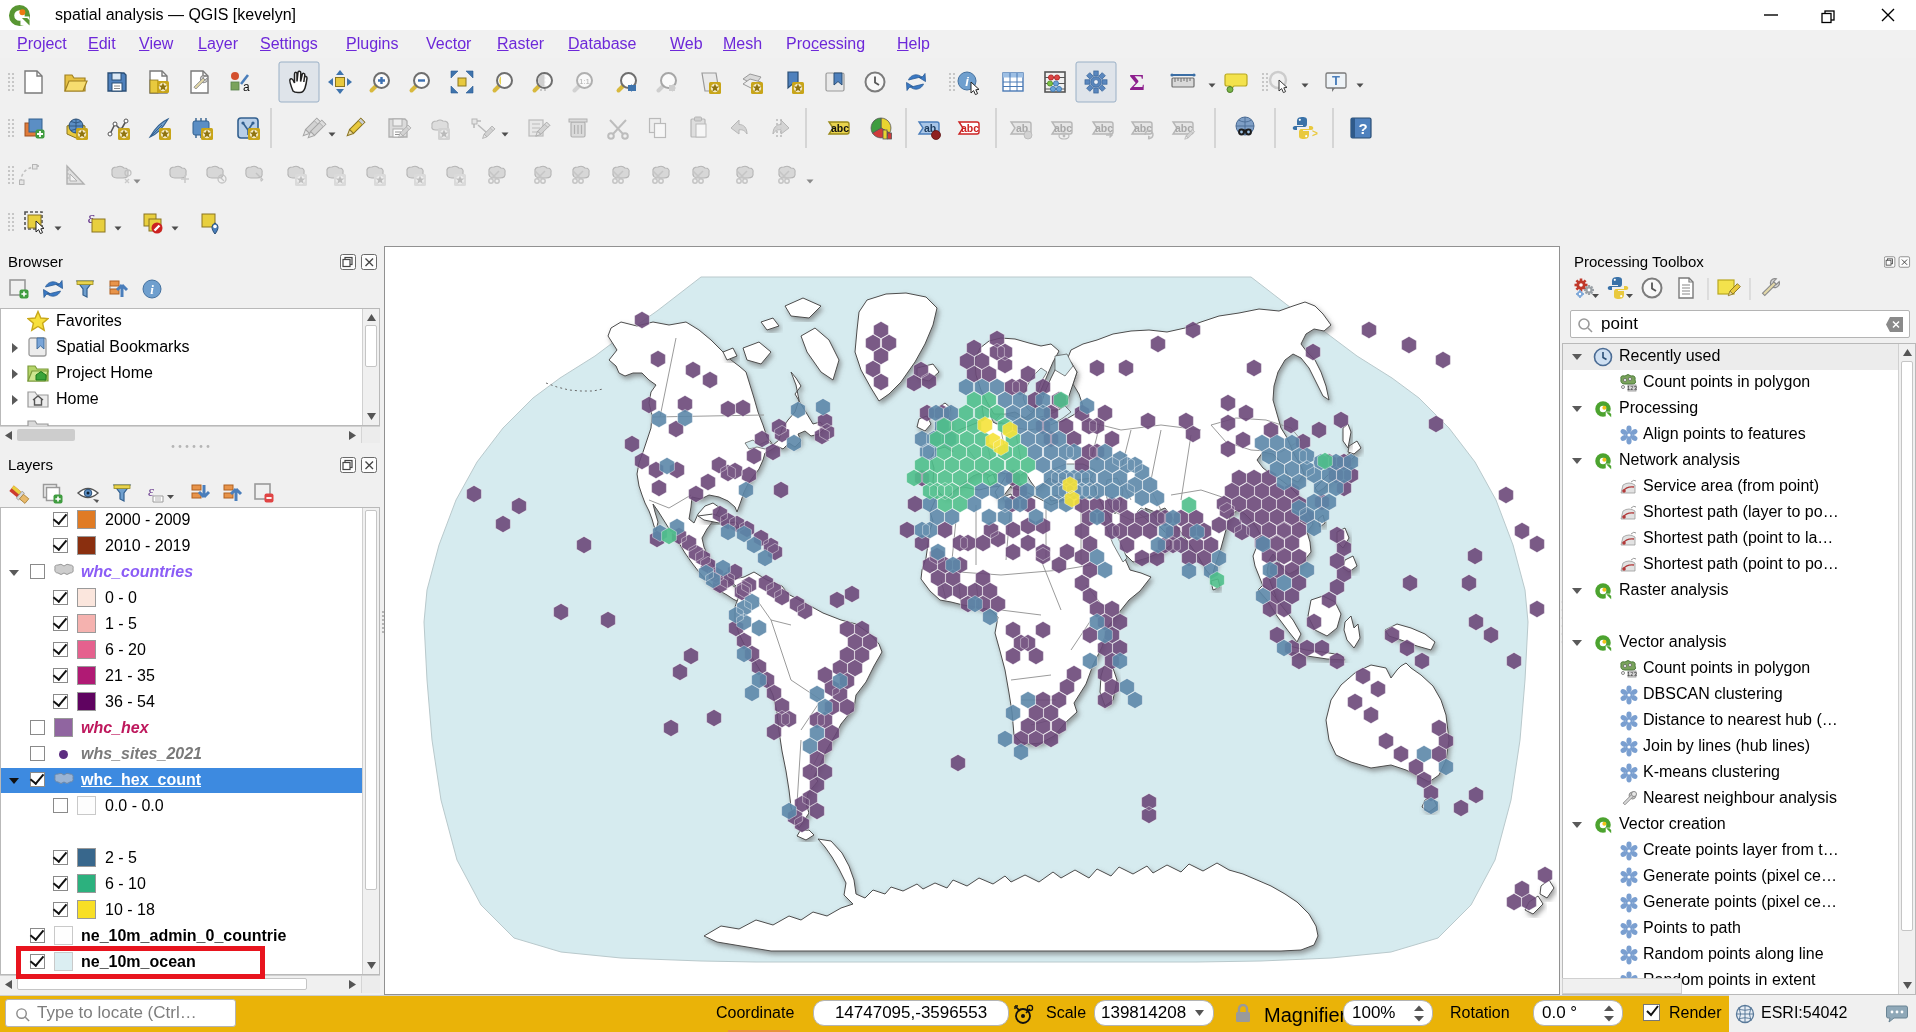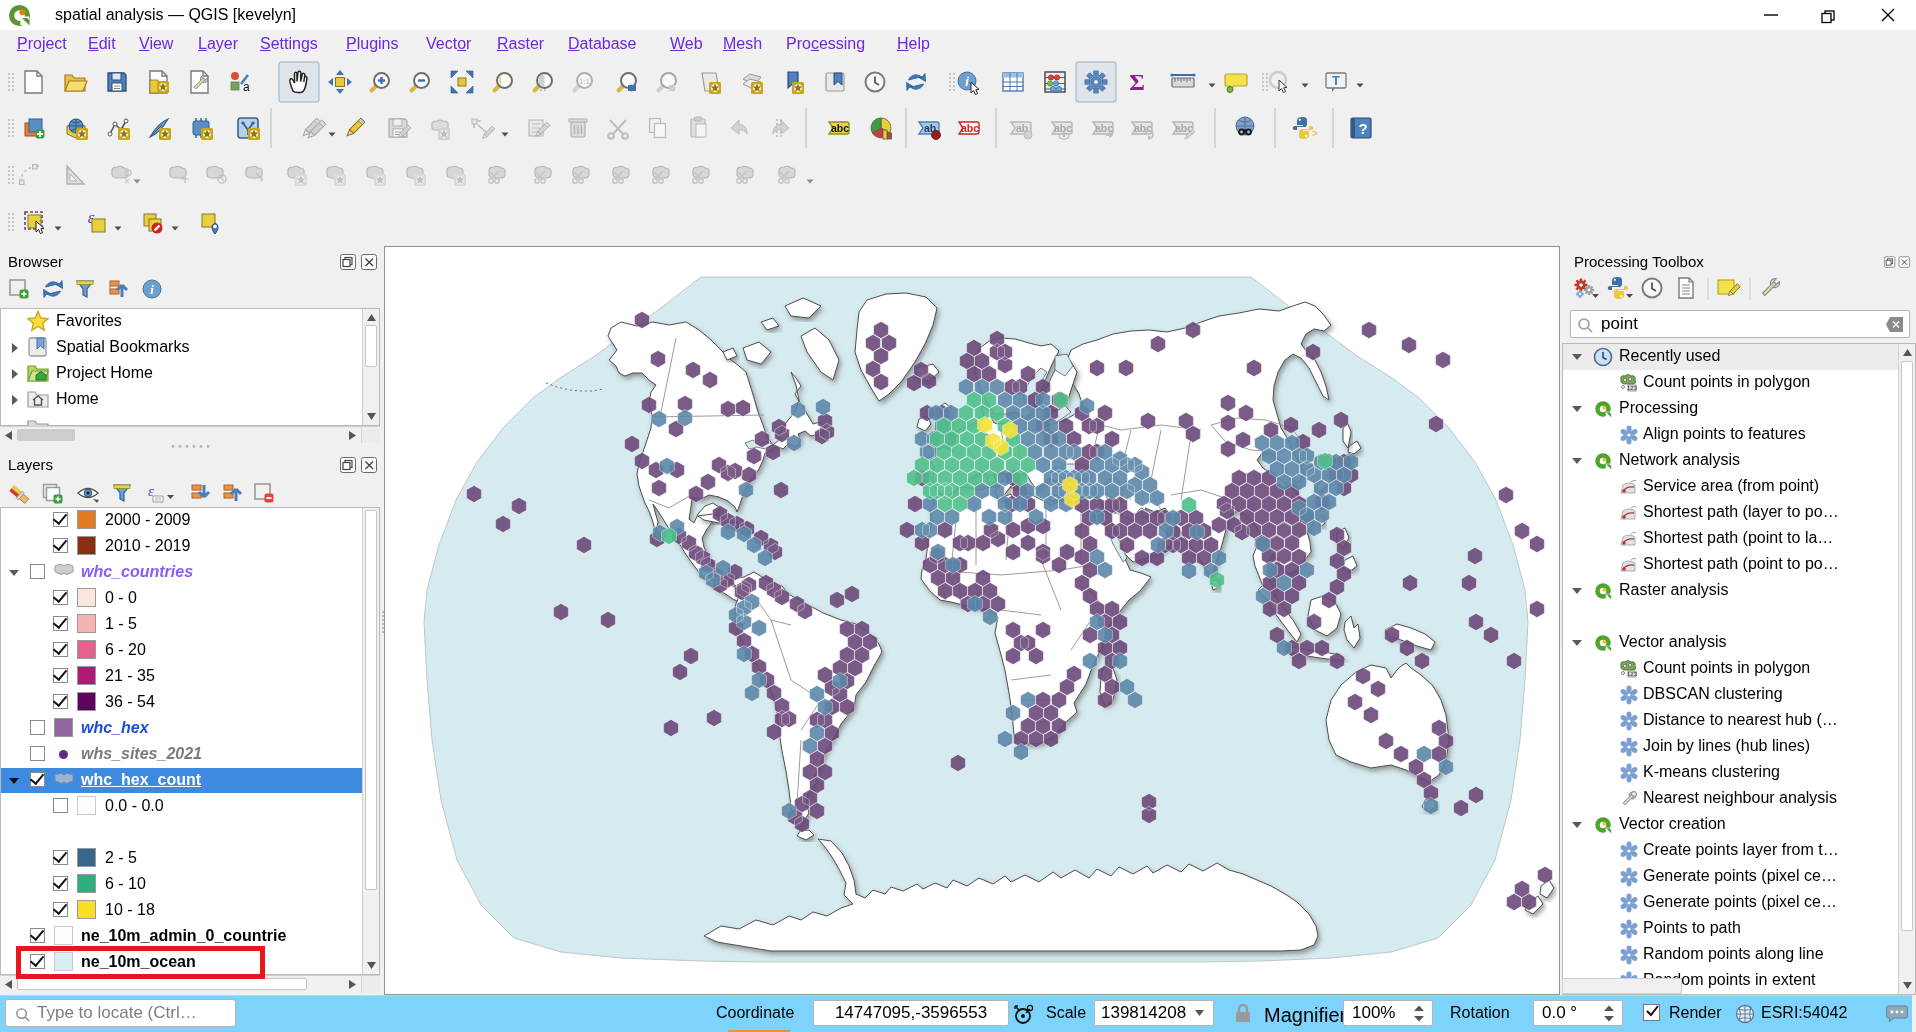--- a/index.html
+++ b/index.html
@@ -14,22 +14,22 @@
 .trow span.lbl{position:absolute;top:3px;}
 .cb{position:absolute;width:15px;height:15px;border:1px solid #8a8a8a;background:#fff;}
 .cb.ck::after{content:"";position:absolute;left:2px;top:-2px;width:6px;height:11px;border:solid #111;border-width:0 2.5px 2.5px 0;transform:rotate(40deg);}
 .sw{position:absolute;width:19px;height:19px;border:1px solid #9a9a9a;}
 .exp{position:absolute;width:0;height:0;}
 .exp.open{border-left:5px solid transparent;border-right:5px solid transparent;border-top:6px solid #5a5a5a;}
 .exp.closed{border-top:5px solid transparent;border-bottom:5px solid transparent;border-left:6px solid #5a5a5a;}
 .vsb{position:absolute;width:17px;background:#f0f0f0;border-left:1px solid #d0d0d0;}
 .hsb{position:absolute;height:17px;background:#f0f0f0;border-top:1px solid #d0d0d0;}
 .sldr{position:absolute;background:#cdcdcd;border-radius:2px;}
-#statusbar{position:absolute;left:0;top:995px;width:1912px;height:37px;background:#7dd3fc;border-top:1px solid #cfcfcf;font-size:16px;}
-.sfield{position:absolute;background:#fff;border:1px solid #b4b4b4;border-radius:2px;font-size:17px;color:#000;}
+#statusbar{position:absolute;left:0;top:995px;width:1729px;height:37px;background:#eab308;border-top:1px solid #cfcfcf;font-size:16px;}
+.sfield{position:absolute;background:#fff;border:1px solid #b4b4b4;border-radius:11px;font-size:17px;color:#000;}
 .slabel{position:absolute;top:8px;color:#000;}
 </style></head><body>
 <div id="titlebar">
     <svg class="abs" style="left:8px;top:4px" width="23" height="23" viewBox="0 0 24 24">
 <path d="M12 1 A11 11 0 1 0 12 23 A11 11 0 1 0 12 1 M12 6.5 A5.5 5.5 0 1 1 12 17.5 A5.5 5.5 0 1 1 12 6.5" fill="#589632" fill-rule="evenodd"></path>
 <rect x="13" y="13" width="9" height="9" fill="#fff"></rect>
 <path d="M14.5 14.5 L22.5 22.5 L22.5 17 L20 14.5 Z" fill="#589632"></path>
 <circle cx="15" cy="8.6" r="3.1" fill="#ee7913"></circle>
     </svg>
     <div class="ttext">spatial analysis — QGIS [kevelyn]</div>
@@ -1014,21 +1014,21 @@
         <span class="lbl" style="left:104px">21 - 35</span>
       </div>
       <div class="trow" style="top:182px">
         <div class="cb ck" style="left:52px;top:4px"></div>
         <div class="sw" style="left:76px;top:2px;background:#5f0360;border-color:#9a9a9a"></div>
         <span class="lbl" style="left:104px">36 - 54</span>
       </div>
       <div class="trow" style="top:208px">
         <div class="cb" style="left:29px;top:4px"></div>
         <div class="sw" style="left:53px;top:2px;background:#9065a0;border-color:#9a9a9a"></div>
-        <span class="lbl" style="left:80px;color:#1d4ed8;font-weight:bold;font-style:italic">whc_hex</span>
+        <span class="lbl" style="left:80px;color:#be185d;font-weight:bold;font-style:italic">whc_hex</span>
       </div>
       <div class="trow" style="top:234px">
         <div class="cb" style="left:29px;top:4px"></div>
         <div class="abs" style="left:58px;top:8px;width:9px;height:9px;border-radius:50%;background:#5c2d80"></div>
         <span class="lbl" style="left:80px;color:#7a7a7a;font-weight:bold;font-style:italic">whs_sites_2021</span>
       </div>
       <div class="trow" style="top:260px">
         <div class="abs" style="left:0;top:0;width:100%;height:25px;background:#3d8ae0"></div>
         <div class="exp open" style="left:8px;top:10px;border-top-color:#111"></div>
         <div class="cb ck" style="left:29px;top:4px"></div>

